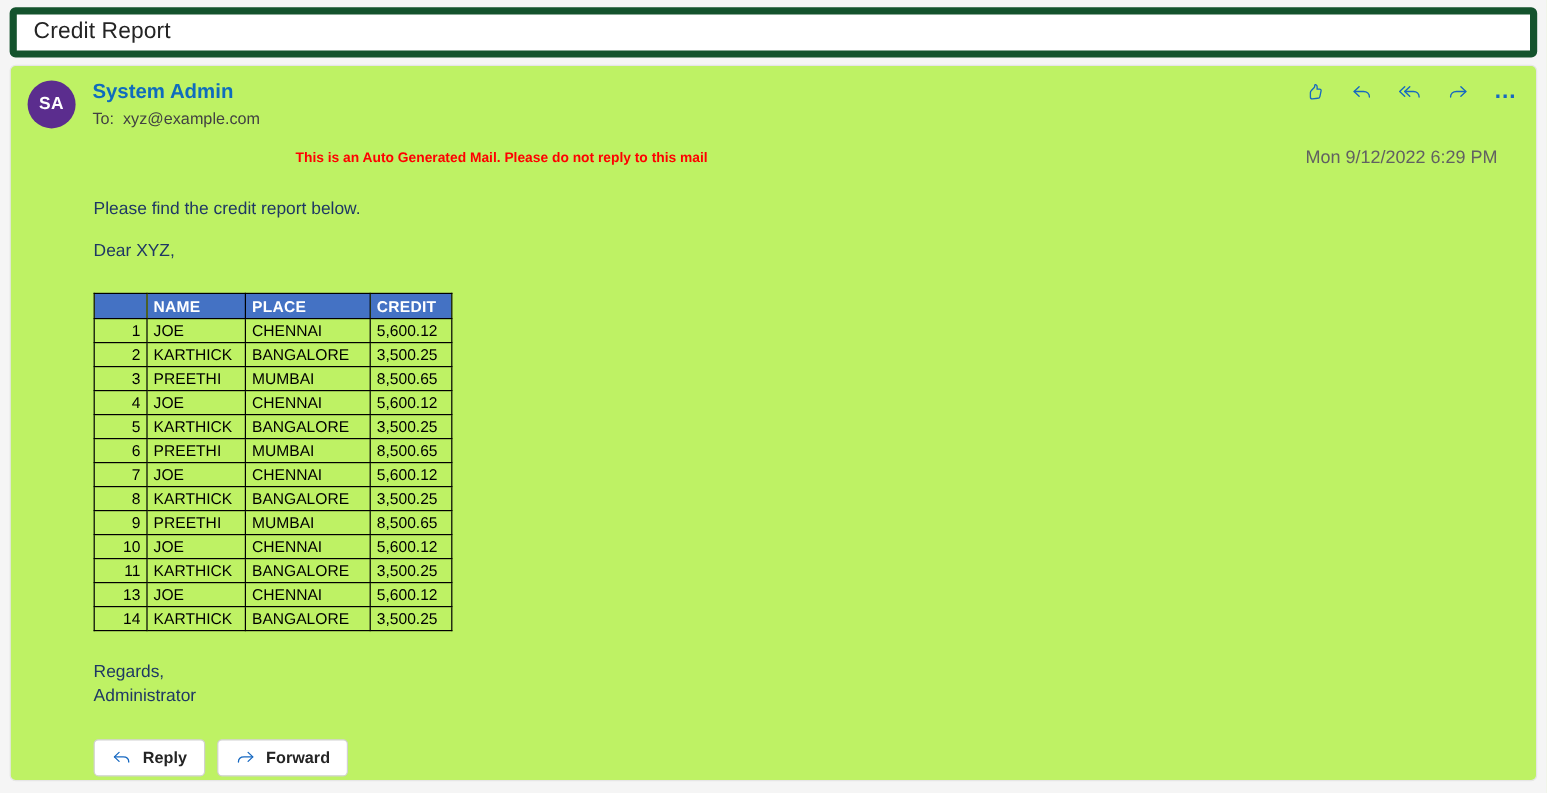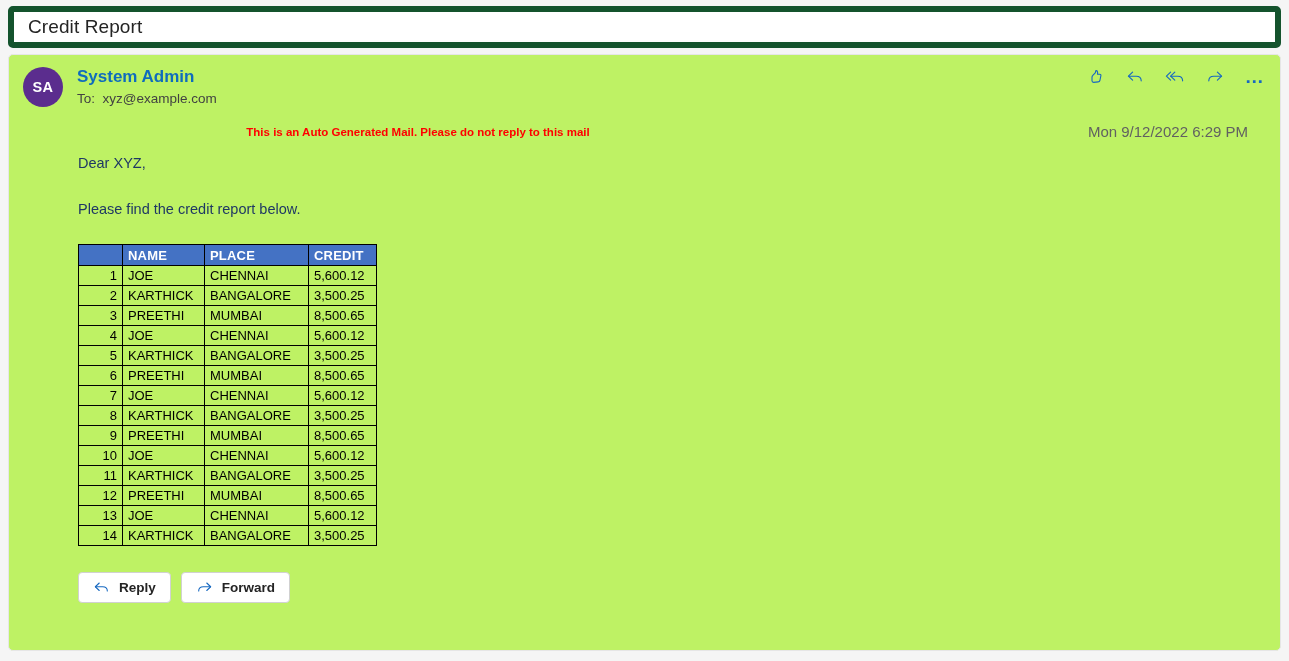--- a/index.html
+++ b/index.html
@@ -280,22 +280,22 @@
         </div>
       </div>
 
       <div class="msg-timestamp">Mon 9/12/2022 6:29 PM</div>
     </div>
 
     <div class="msg-body">
 
       <div class="auto-gen-notice">This is an Auto Generated Mail. Please do not reply to this mail</div>
 
+      <div class="body-text para-find">Please find the credit report below.</div>
       <div class="body-text para-dear">Dear XYZ,</div>
-      <div class="body-text para-find">Please find the credit report below.</div>
 
       <div class="credit-table-wrap">
         <table class="credit-table">
           <thead>
             <tr>
               <th class="col-idx"></th>
               <th class="col-name">NAME</th>
               <th class="col-place">PLACE</th>
               <th class="col-credit">CREDIT</th>
             </tr>
@@ -361,41 +361,39 @@
                 <td class="col-place">CHENNAI</td>
                 <td class="col-credit">5,600.12</td>
               </tr>
               <tr>
                 <td class="col-idx">11</td>
                 <td class="col-name">KARTHICK</td>
                 <td class="col-place">BANGALORE</td>
                 <td class="col-credit">3,500.25</td>
               </tr>
               <tr>
-                <td class="col-idx">12</td>
-                <td class="col-name">PREETHI</td>
-                <td class="col-place">MUMBAI</td>
-                <td class="col-credit">8,500.65</td>
-              </tr>
-              <tr>
                 <td class="col-idx">13</td>
                 <td class="col-name">JOE</td>
                 <td class="col-place">CHENNAI</td>
                 <td class="col-credit">5,600.12</td>
               </tr>
               <tr>
                 <td class="col-idx">14</td>
                 <td class="col-name">KARTHICK</td>
                 <td class="col-place">BANGALORE</td>
                 <td class="col-credit">3,500.25</td>
               </tr>
             </tbody>
         </table>
       </div>
 
+      <div class="signature">
+        <div>Regards,</div>
+        <div>Administrator</div>
+      </div>
 
       <div class="footer-buttons">
         <div class="fbtn">
           <span>
             <svg width="17" height="15" viewBox="0 0 18 16" fill="none" stroke="currentColor" stroke-width="1.15" stroke-linecap="round" stroke-linejoin="round">
               <path d="M6.6 3.2 2.4 7.2l4.2 4"></path>
               <path d="M2.6 7.2h7.6c3 0 5 1.9 5 4.6"></path>
             </svg>
           </span>
           <span class="fbtn-label">Reply</span>

